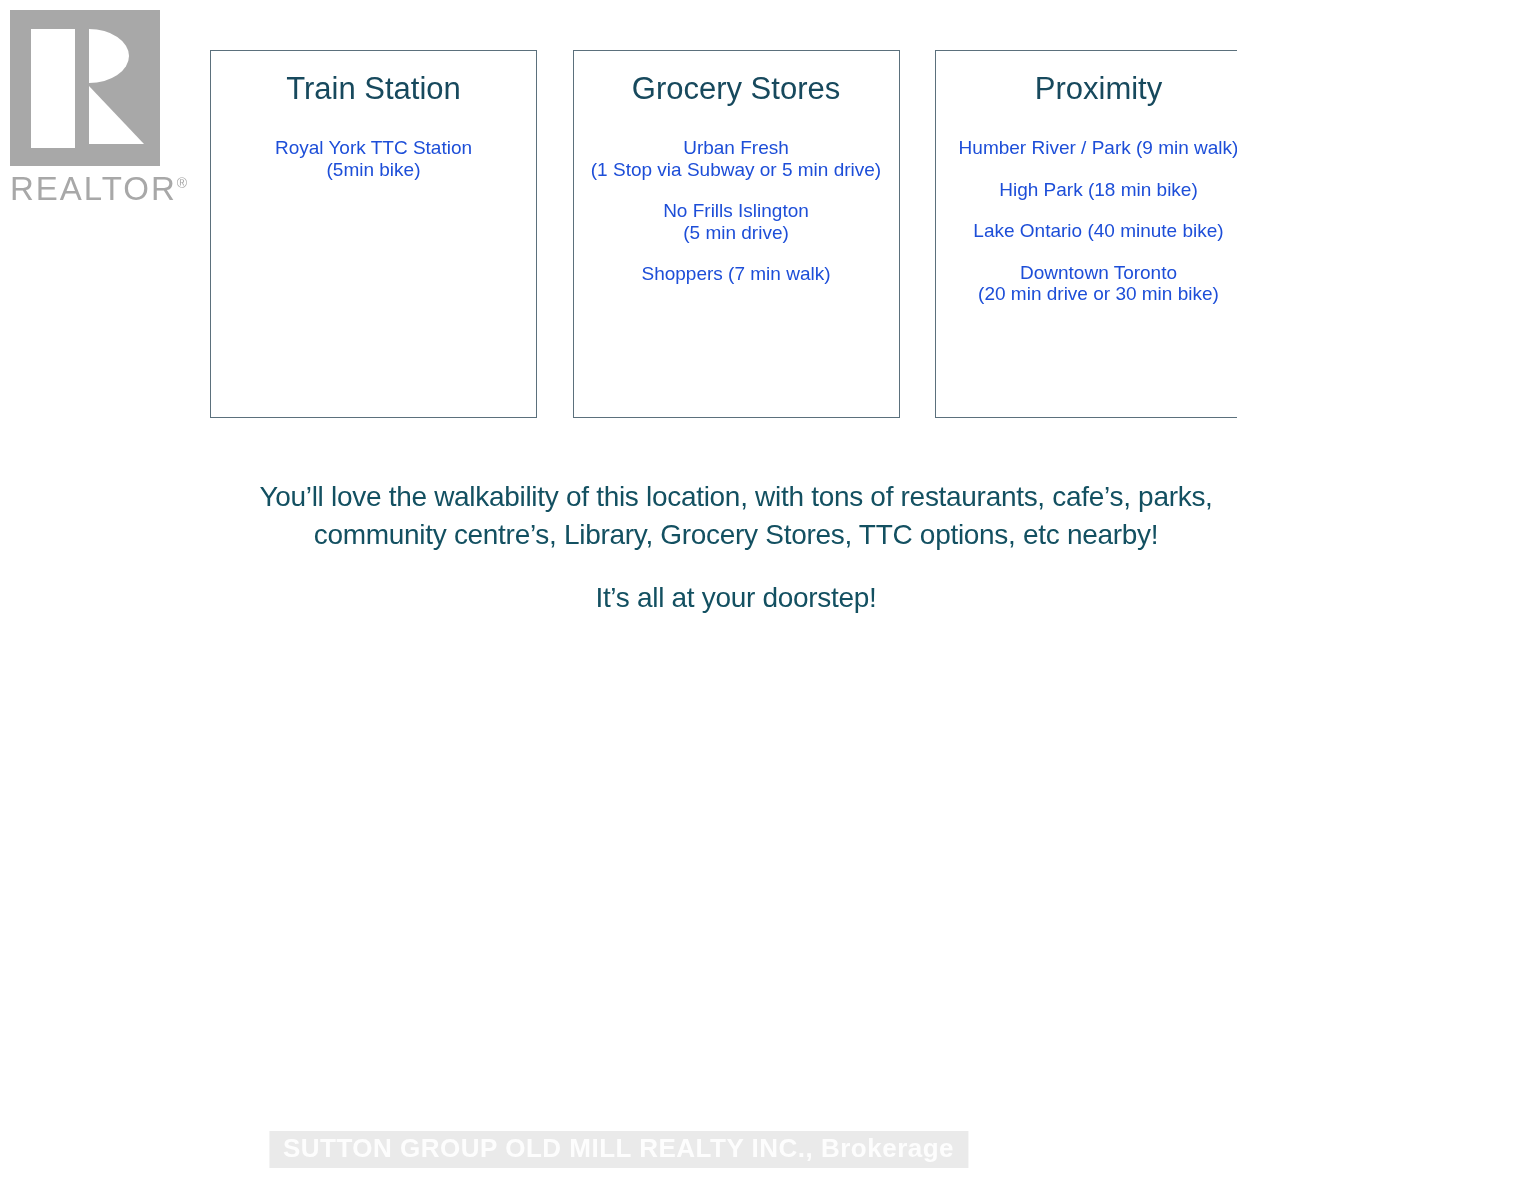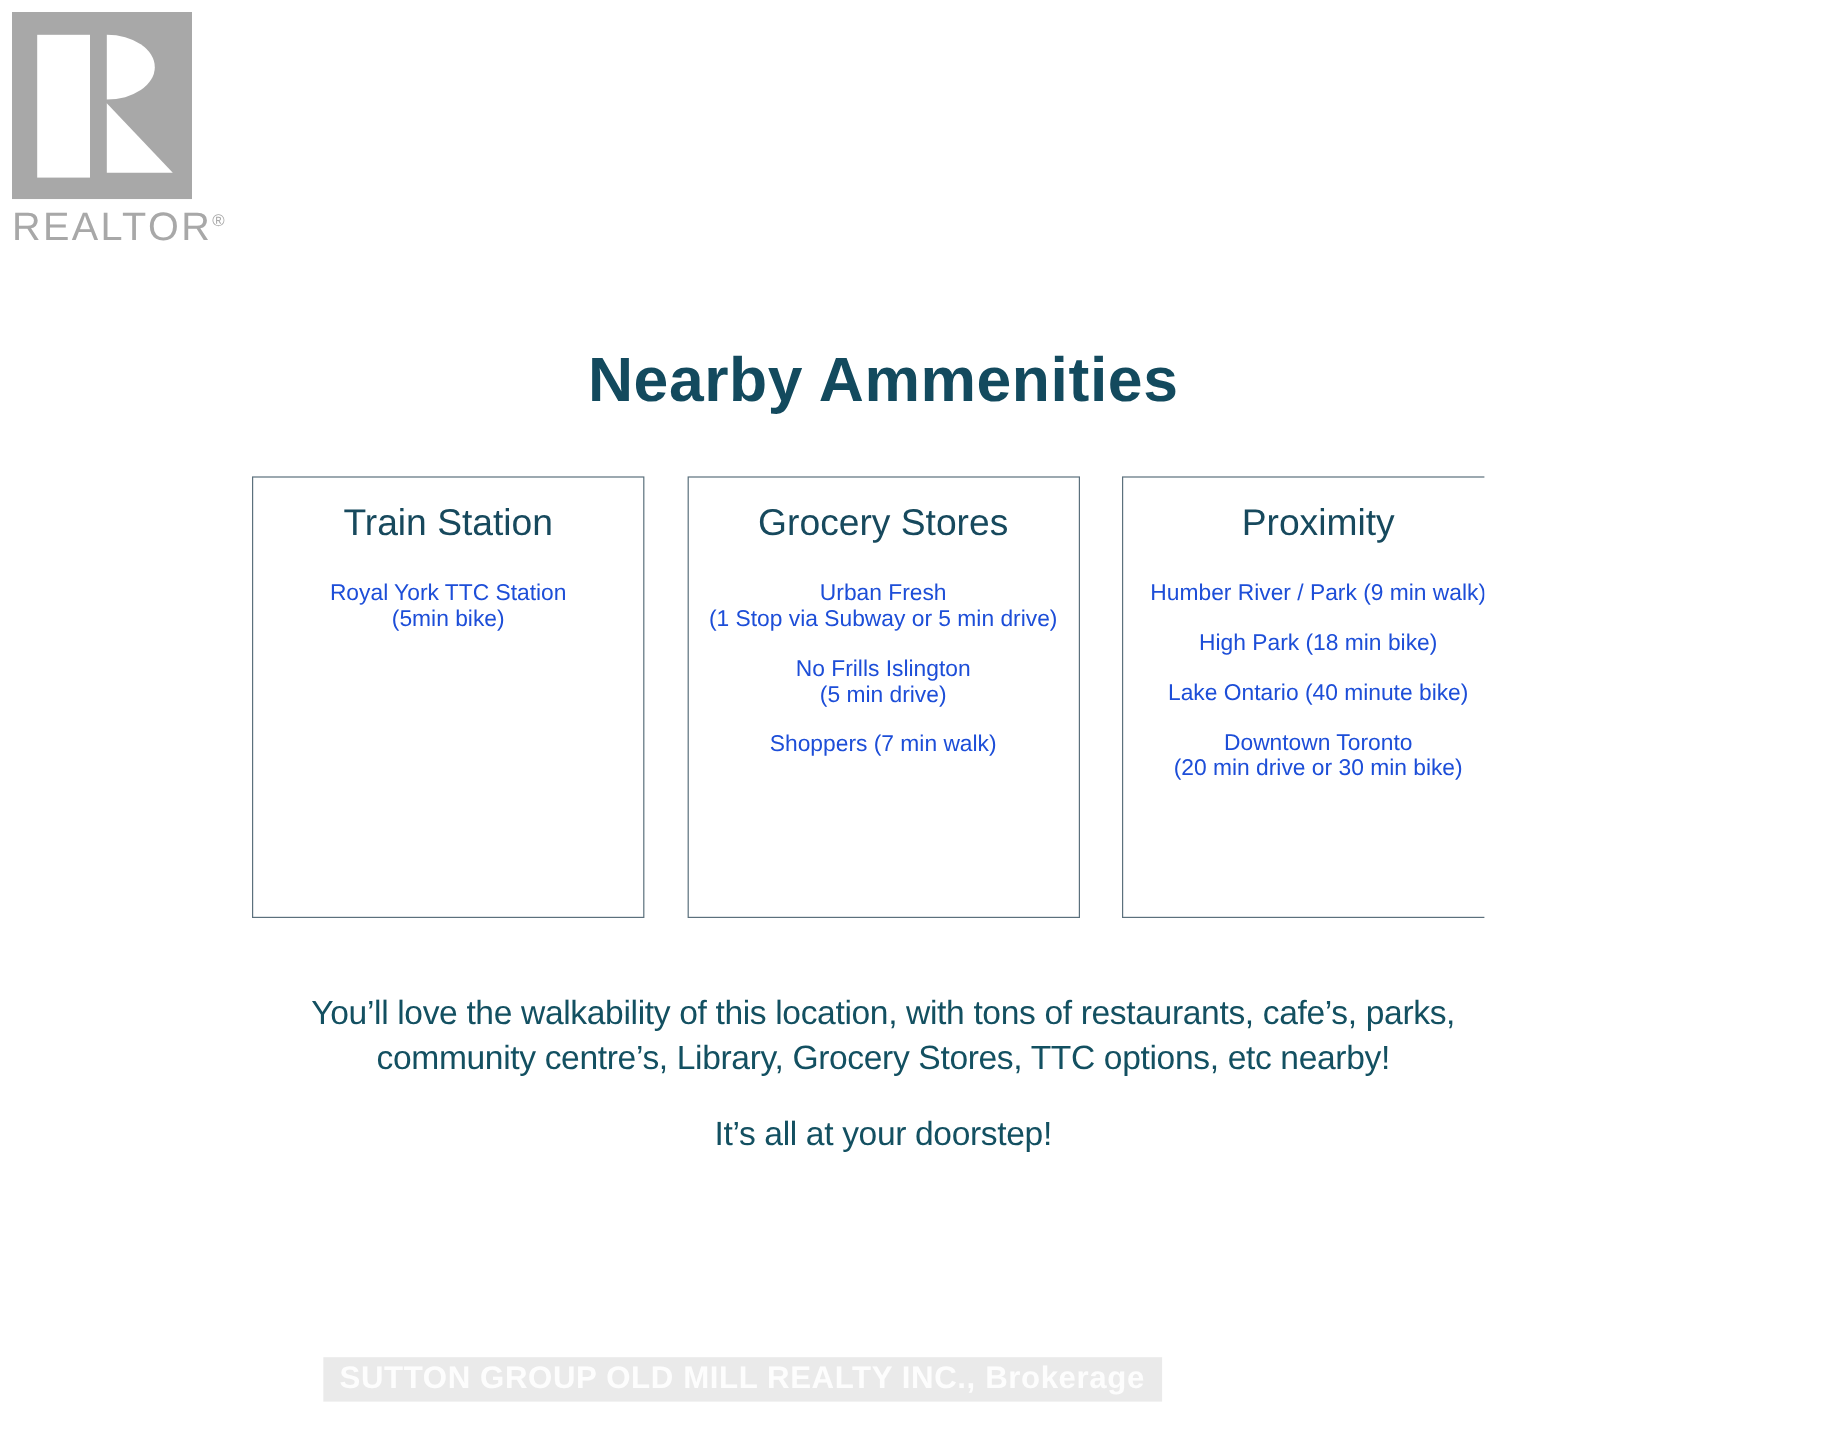--- a/index.html
+++ b/index.html
@@ -114,21 +114,20 @@
     <svg viewBox="0 0 150 156" aria-hidden="true">
       <rect x="0" y="0" width="150" height="156" fill="#a8a8a8"></rect>
       <rect x="21" y="19" width="44" height="119" fill="#ffffff"></rect>
       <path d="M79,19 A40,27 0 0 1 79,73 Z" fill="#ffffff"></path>
       <path d="M79,76 L134,134 L79,134 Z" fill="#ffffff"></path>
     </svg>
     <div class="logo-text"><span>REALTOR</span><sup>®</sup></div>
   </div>
 
   <div class="content">
-    <h1 class="title">Nearby Ammenities</h1>
 
     <div class="cards">
       <section class="card">
         <h2 class="card-title">Train Station</h2>
         <div class="card-body">
             <div class="card-item">
               <div class="card-line">Royal York TTC Station</div>
               <div class="card-line">(5min bike)</div>
             </div>
           </div>

